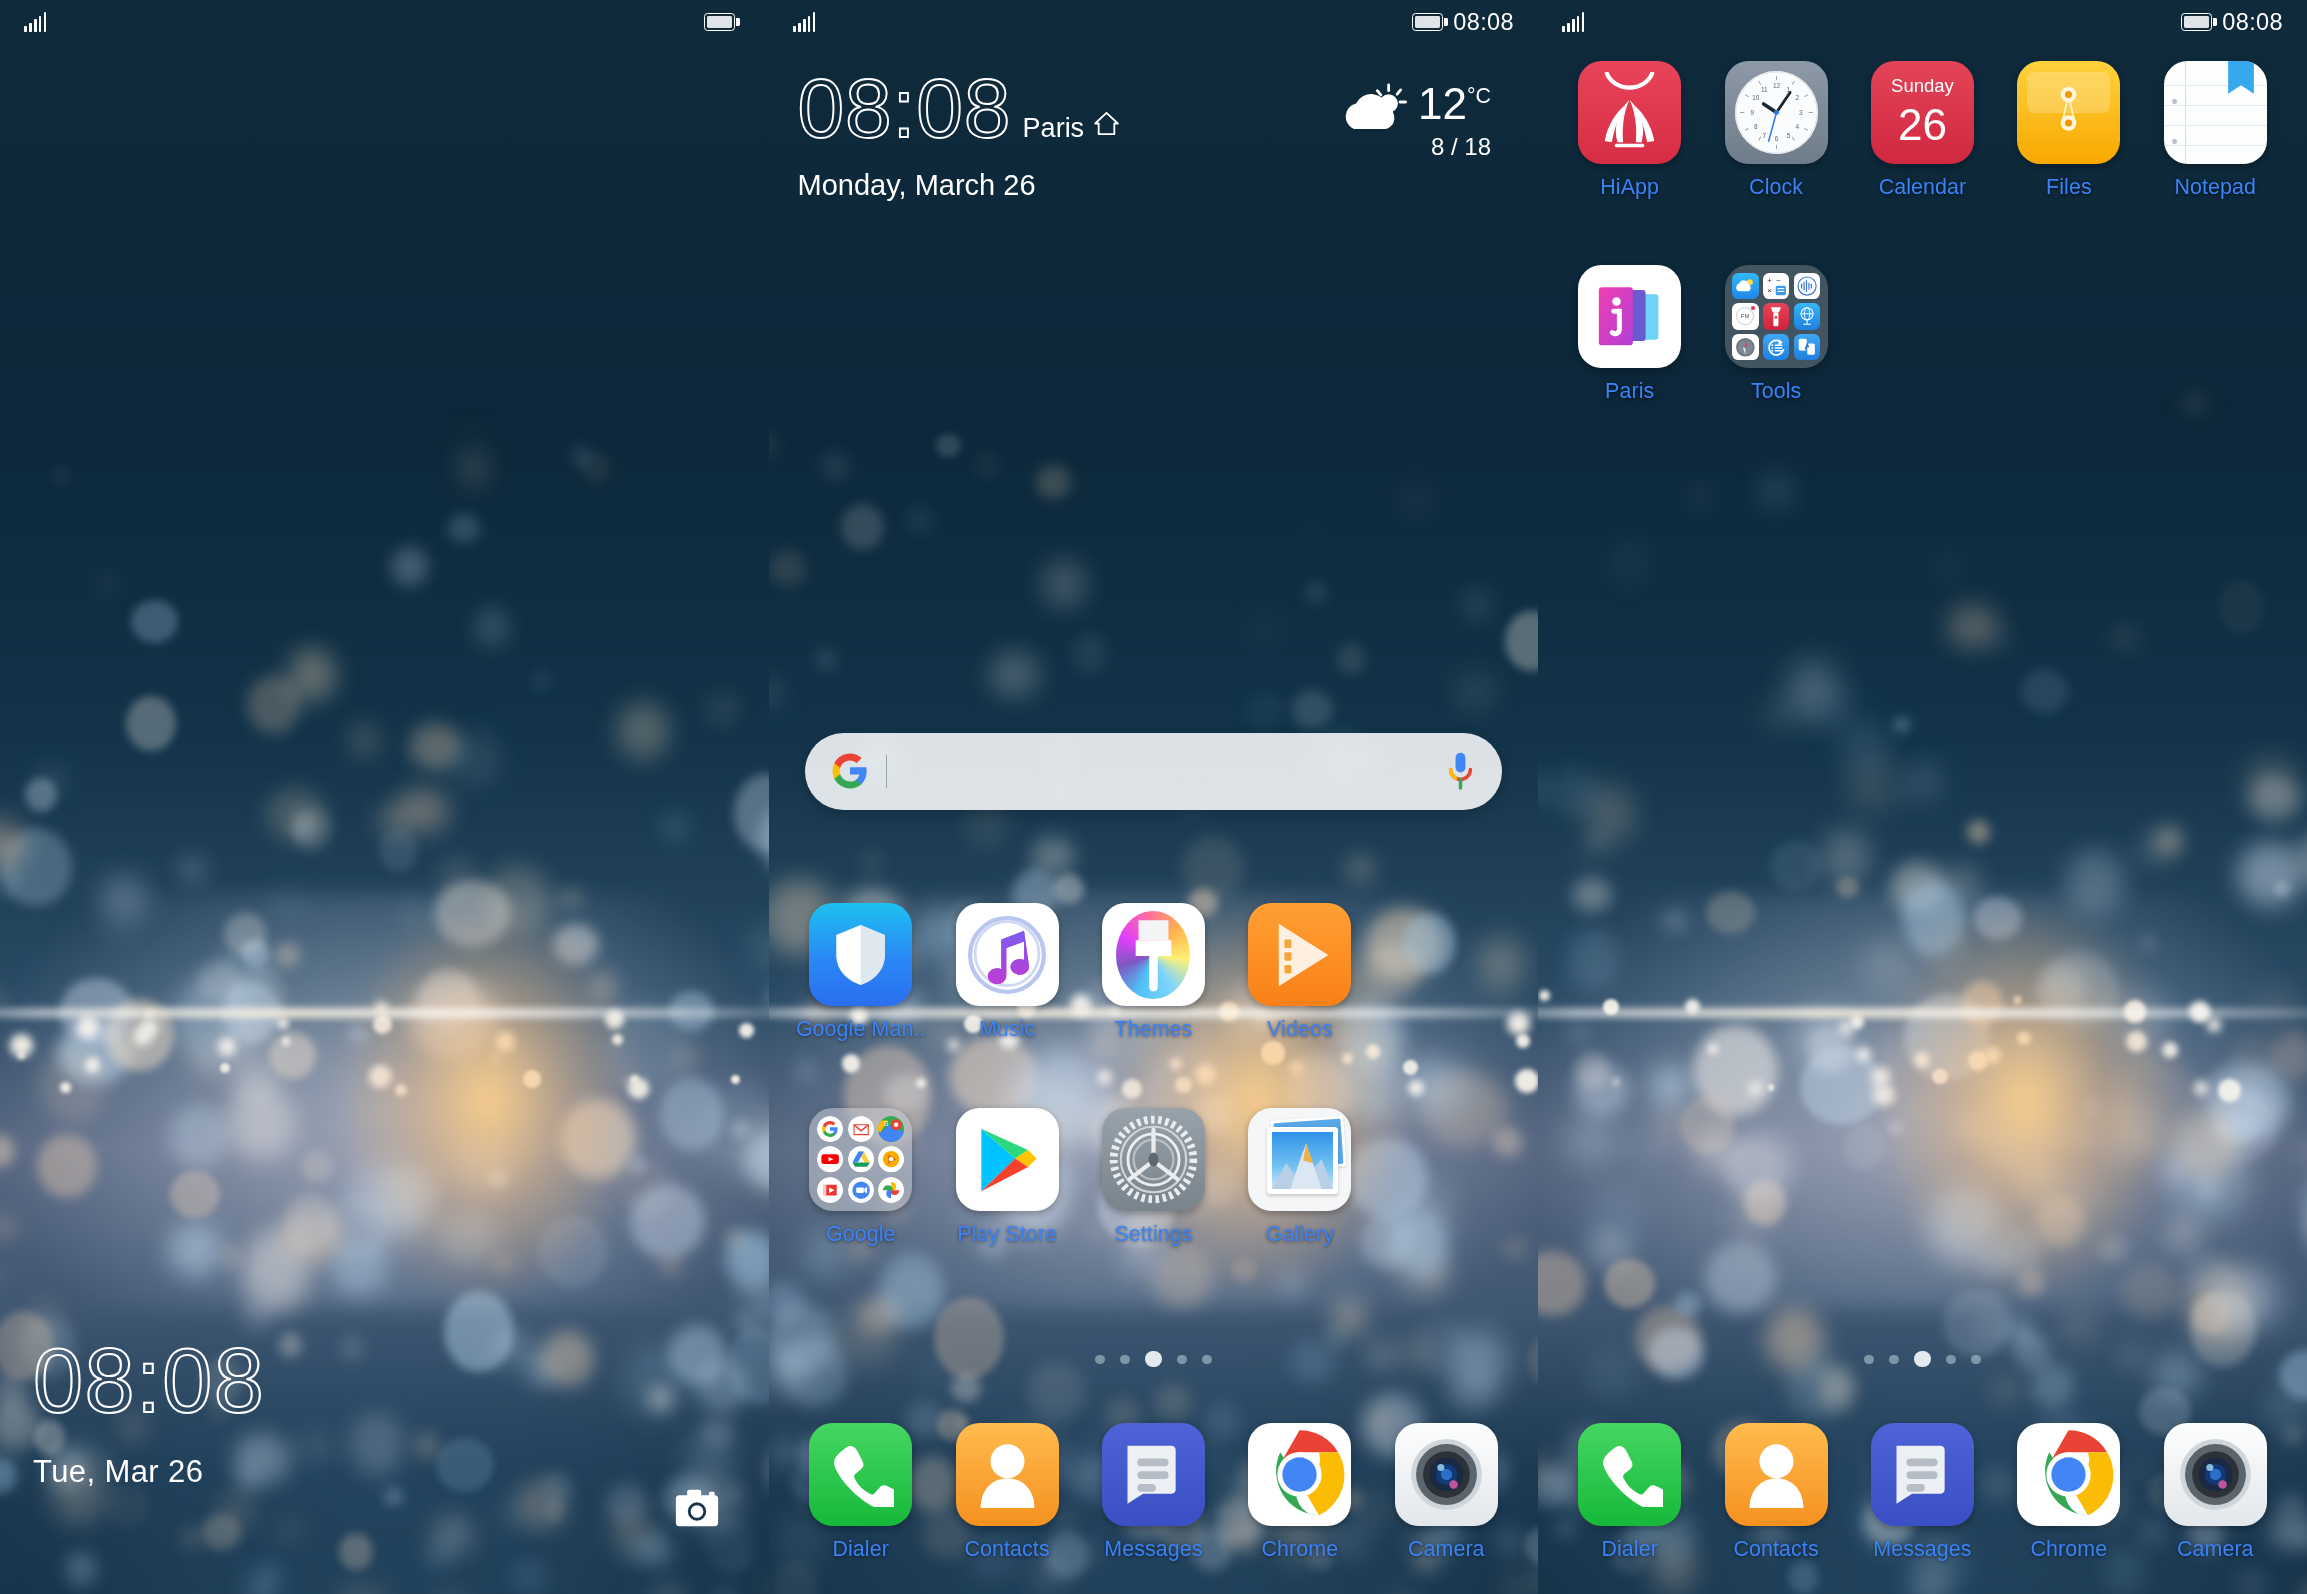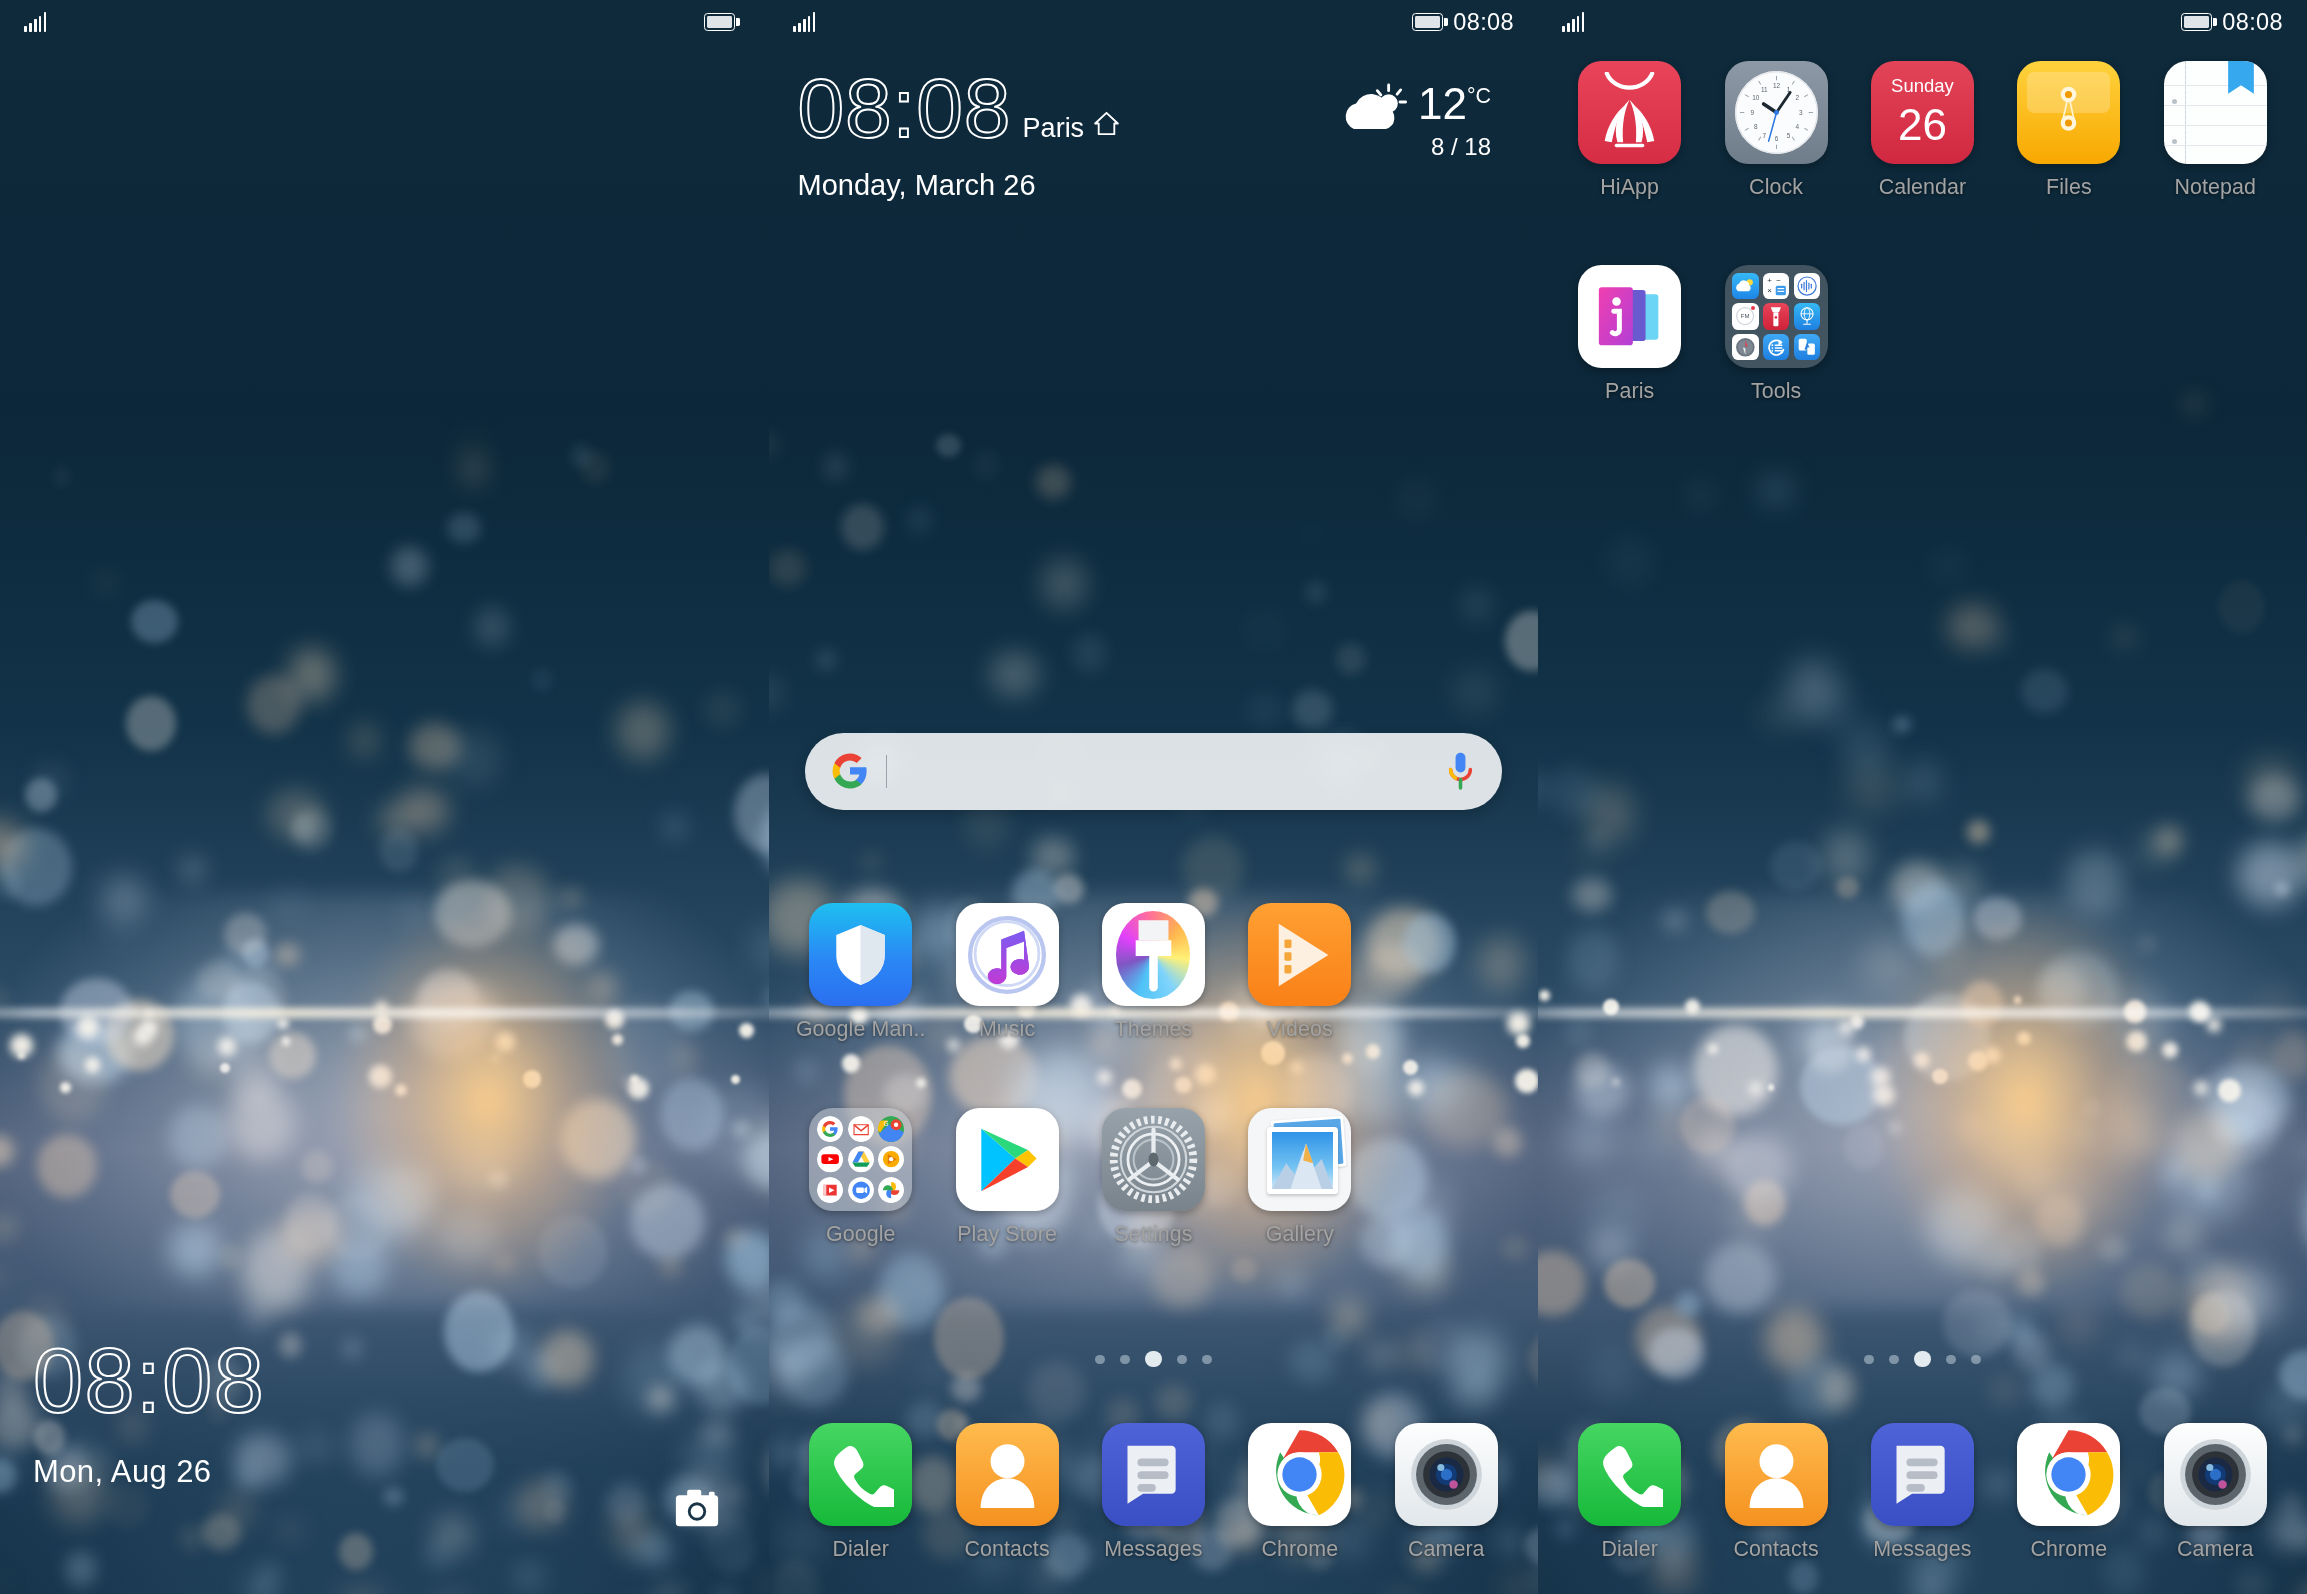--- a/index.html
+++ b/index.html
@@ -79,21 +79,21 @@
   }
   .search-caret { width:1.4px; height:33px; background:#9aa3ab; margin-left:17px; }
   .search-input { flex:1; }
   .mic { margin-left:auto; }
 
   
   .appgrid { position:absolute; left:0; right:0; z-index:10;
              display:grid; grid-template-columns:repeat(5,1fr); padding:0 18.5px; }
   .app { display:flex; flex-direction:column; align-items:center; }
   .icon-wrap { width:103px; height:103px; position:relative; }
-  .app-label { margin-top:11.4px; font-size:21.4px; color:#a3a3a3; text-shadow:0 1.4px 3.6px rgba(0,0,0,.55);
+  .app-label { margin-top:11.4px; font-size:21.4px; color:#3b82f6; text-shadow:0 1.4px 3.6px rgba(0,0,0,.55);
                white-space:nowrap; letter-spacing:0.1px; }
 
   .sq { width:103px; height:103px; border-radius:23.5px; position:relative; overflow:hidden;
         box-shadow:0 2.8px 7.1px rgba(0,0,0,.28); }
   .ctr { position:absolute; inset:0; display:flex; align-items:center; justify-content:center; }
 
   
   .folder { width:103px; height:103px; border-radius:23.5px; padding:7.8px;
             display:grid; grid-template-columns:repeat(3,1fr); grid-template-rows:repeat(3,1fr);
             gap:4.3px; box-shadow:0 2.8px 7.1px rgba(0,0,0,.28); }
@@ -347,21 +347,21 @@
       <div class="sb-right">
         <span class="battery">
             <span></span>
           </span>
         <span class="sb-time"></span>
       </div>
     </div>
 
     <div class="lock-clock">
       <div class="lock-time">08:08</div>
-      <div class="lock-date">Mon, Aug 26</div>
+      <div class="lock-date">Tue, Mar 26</div>
     </div>
 
     <div class="lock-cam">
       <svg width="44" height="38" viewBox="0 0 62 54">
         <rect x="1" y="9" width="60" height="44" rx="5" fill="#fff"></rect>
         <rect x="17" y="1" width="20" height="10" rx="3" fill="#fff"></rect>
         <rect x="48" y="4" width="8" height="7" rx="2" fill="#fff"></rect>
         <circle cx="31" cy="32" r="13" fill="#1a3548"></circle>
         <circle cx="31" cy="32" r="9" fill="#fff"></circle>
       </svg>

